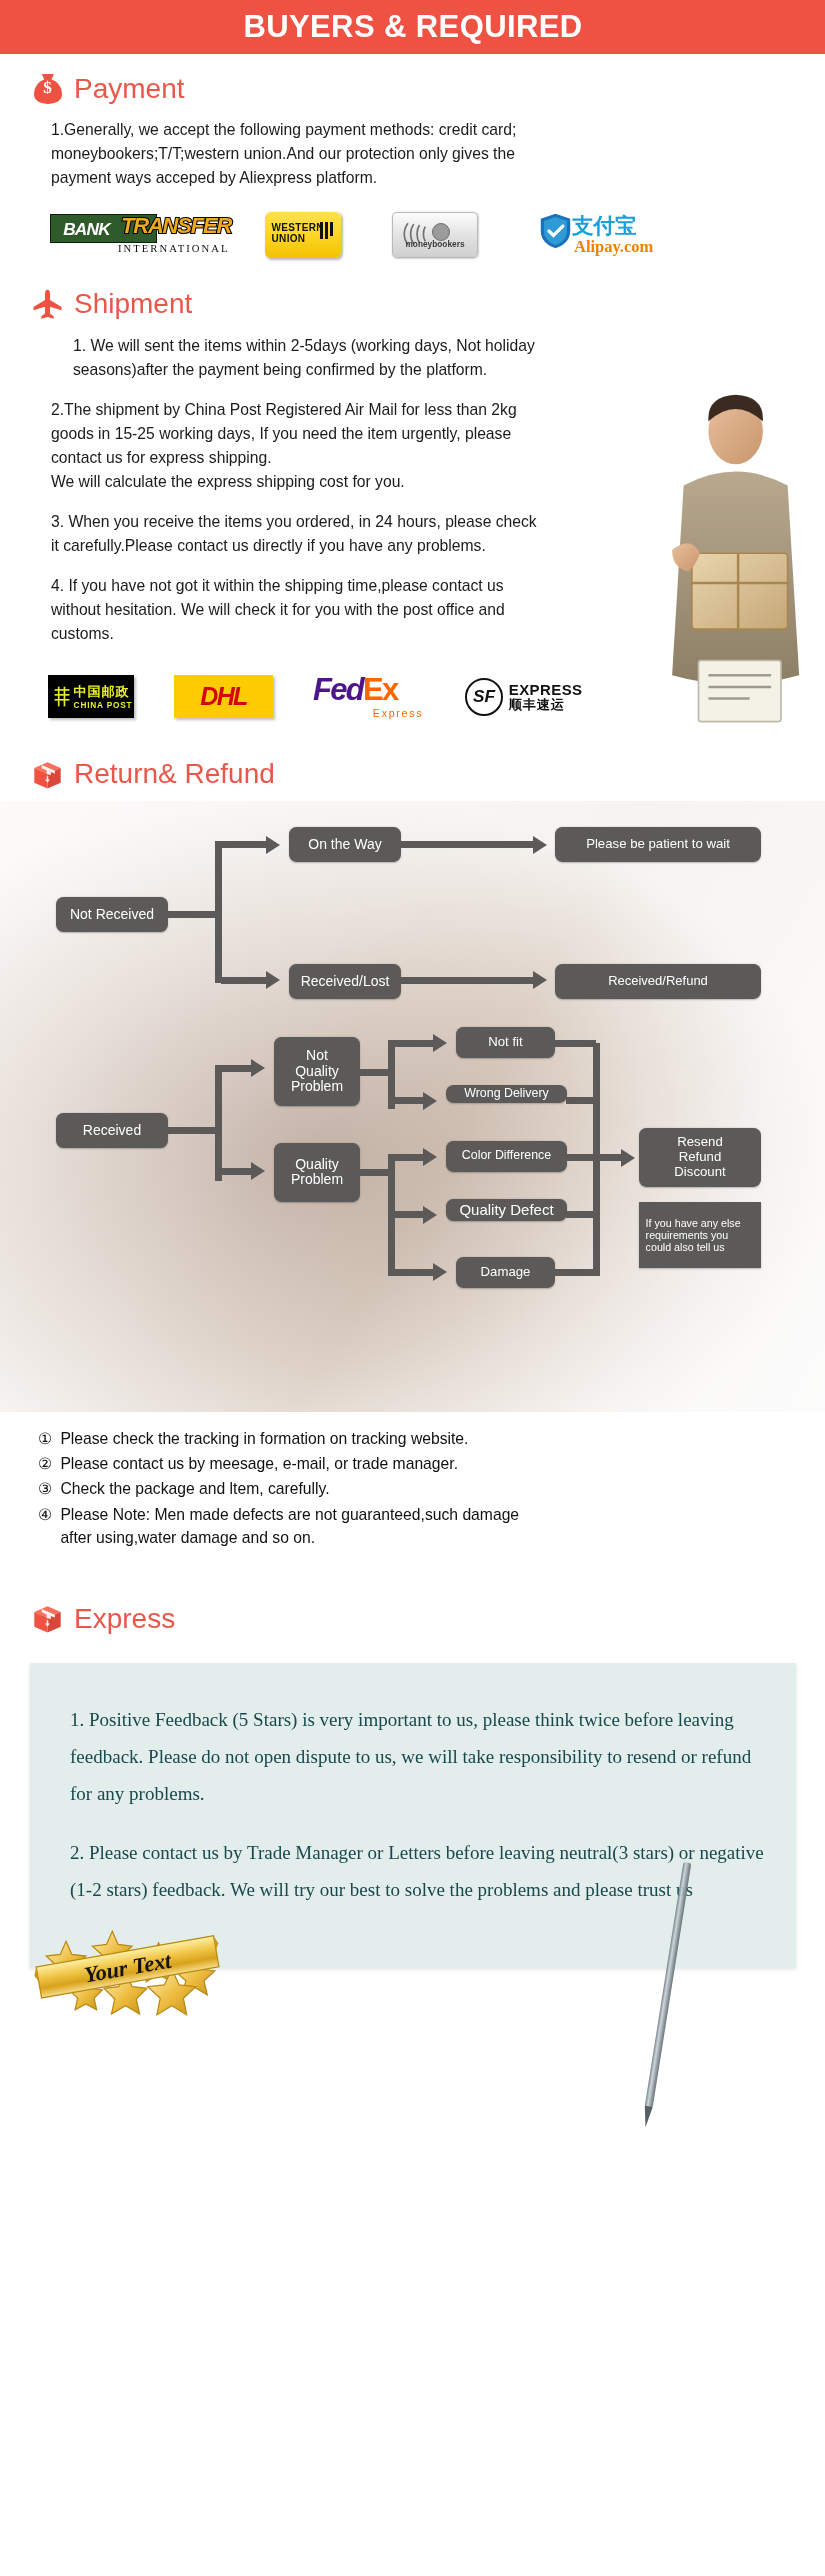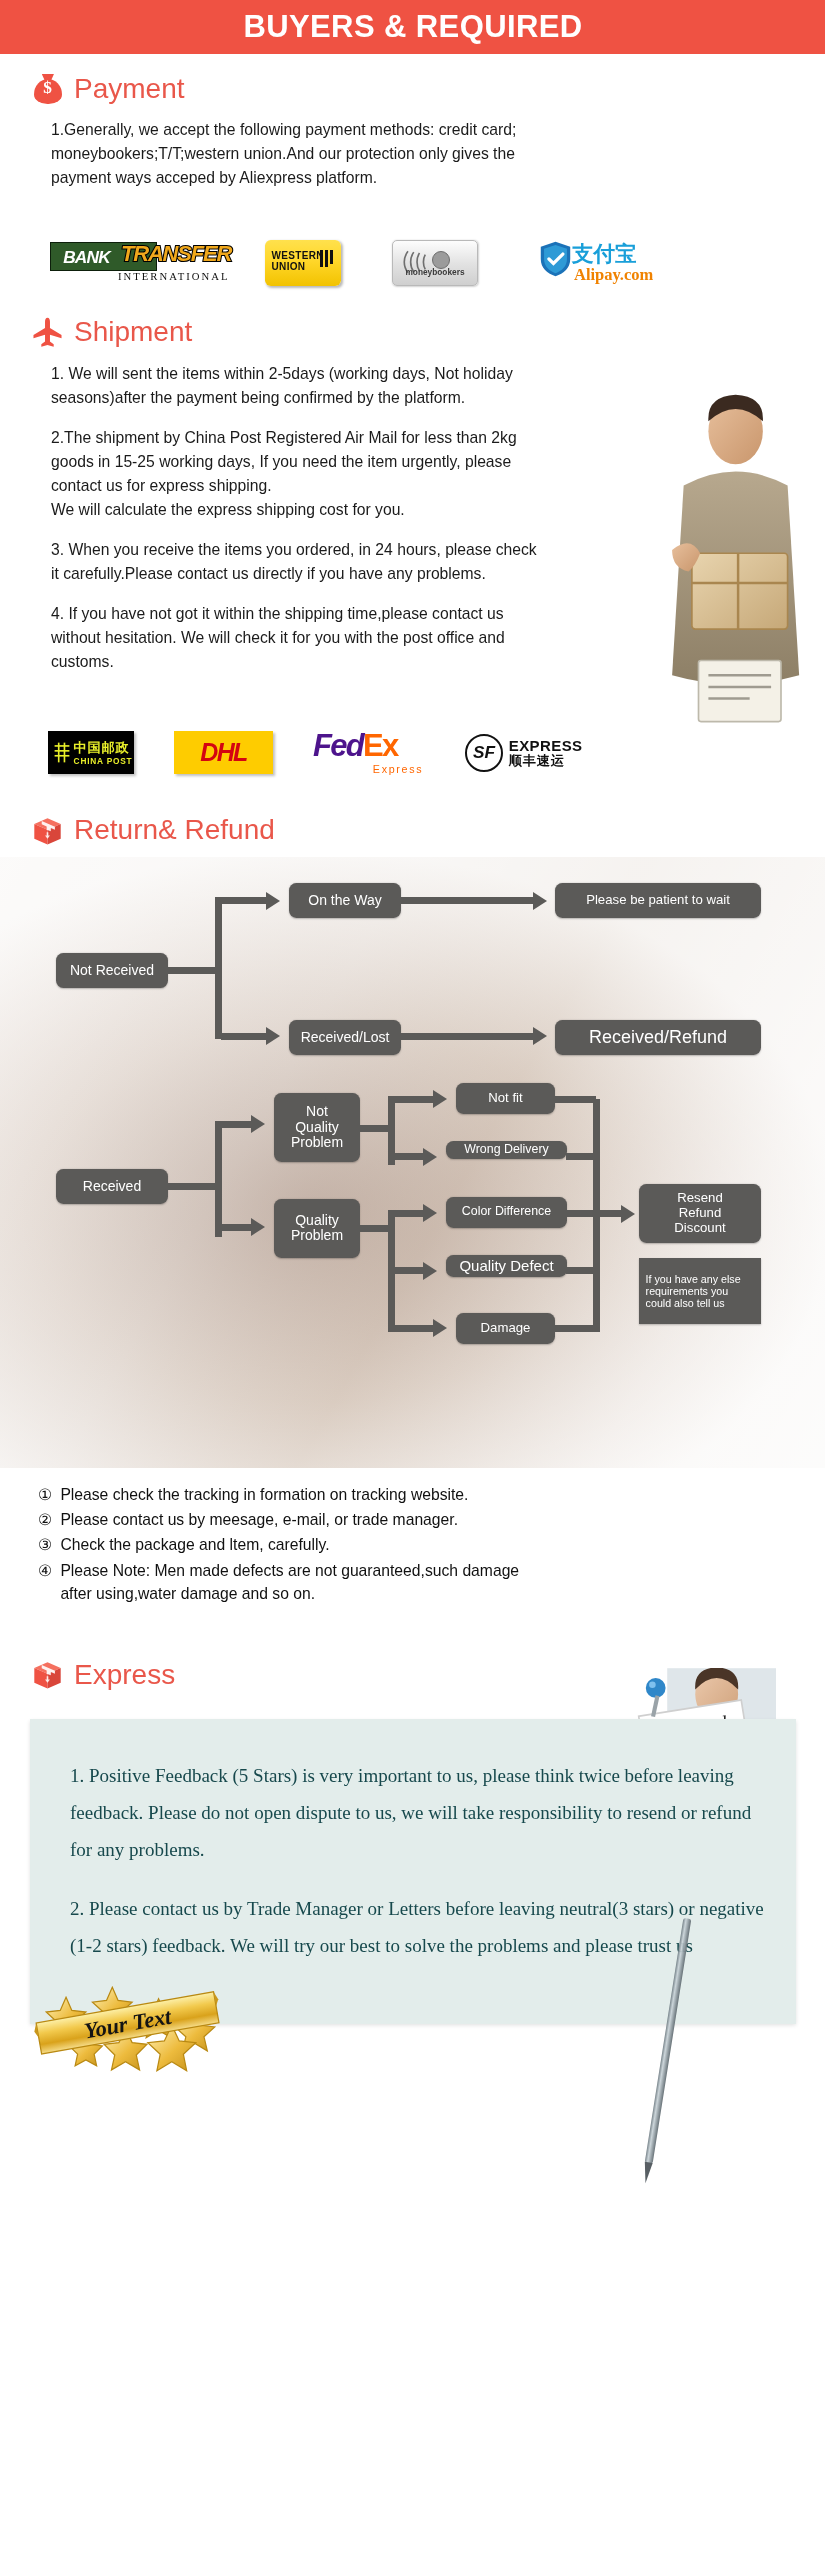--- a/index.html
+++ b/index.html
@@ -78,21 +78,21 @@
     white-space: pre-line;
   }
 
   
   .logo-row {
     display: flex;
     align-items: center;
     padding: 0 33px;
     gap: 5px;
   }
-  .logo-cell { display:flex; align-items:center; justify-content:flex-start;margin-top:28px; }
+  .logo-cell { display:flex; align-items:center; justify-content:flex-start; }
 
   
   .bt-wrap { width: 177px; height: 48px; position: relative; }
   .bt-green {
     position:absolute; left:0; top:3.3px; width:107px; height:29px;
     background:#2f5a29; border:1.7px solid #0d1f0b;
   }
   .bt-bank {
     position:absolute; left:13.2px; top:8.3px;
     color:#fff; font-size:17.3px; font-weight:bold; font-style:italic;
@@ -376,21 +376,21 @@
   <div class="sec-head">
     <span class="ico ico-plane">
       <svg width="33" height="33" viewBox="0 0 40 40">
         <path d="M20 2 c2.2 0 3 2 3 5 v7.5 l14 8.5 v4 l-14 -4.2 v8 l4.5 3.4 v3.1 L20 35.2 l-7.5 2.1 v-3.1 L17 30.8 v-8 L3 27 v-4 l14 -8.5 V7 c0 -3 .8 -5 3 -5 z" fill="#ef5243"></path>
       </svg>
     </span>
     <span class="title">Shipment</span>
   </div>
   <div style="height:13.2px"></div>
 
-  <div class="para" style="padding-right:206px;">1. We will sent the items within 2-5days (working days, Not holiday
+  <div class="para" style="padding-right:206px;margin-left:22px;">1. We will sent the items within 2-5days (working days, Not holiday
 seasons)after the payment being confirmed by the platform.</div>
   <div style="height:16.5px"></div>
   <div class="para" style="padding-right:206px;">2.The shipment by China Post Registered Air Mail for less than  2kg
 goods in 15-25 working days, If  you need the item urgently, please
 contact us for express shipping.
 We will calculate the express shipping cost for you.</div>
   <div style="height:16.5px"></div>
   <div class="para" style="padding-right:206px;">3. When you receive the items you ordered, in 24 hours, please check
  it carefully.Please contact us directly if you have any problems.</div>
   <div style="height:16.5px"></div>
@@ -487,21 +487,21 @@
     <span class="title">Return&amp; Refund</span>
   </div>
 
   <div class="flow">
     <div class="veil"></div>
 
     <div class="node" style="left:56px;  top:96px; width:112px; height:35px;">Not Received</div>
     <div class="node" style="left:289px; top:26.4px;  width:112px; height:35px;">On the Way</div>
     <div class="node" style="left:555px; top:26.4px;  width:206px; height:35px; font-size:13.2px;">Please be patient to wait</div>
     <div class="node" style="left:289px; top:163px; width:112px; height:35px;">Received/Lost</div>
-    <div class="node" style="left:555px; top:163px; width:206px; height:35px; font-size:18px;">Received/Refund</div>
+    <div class="node" style="left:555px; top:163px; width:206px; height:35px; font-size:13px;">Received/Refund</div>
 
     <div class="conn" style="left:168px; top:110px; width:51px; height:6.6px;"></div>
     <div class="conn" style="left:215px; top:40px;  width:6.6px;  height:142px;"></div>
     <div class="conn" style="left:221px; top:40px;  width:46px; height:6.6px;"></div>
     <div class="arrow" style="left:266px; top:35px;"></div>
     <div class="conn" style="left:221px; top:176px; width:46px; height:6.6px;"></div>
     <div class="arrow" style="left:266px; top:170px;"></div>
     <div class="conn" style="left:401px; top:40px;  width:132px; height:6.6px;"></div>
     <div class="arrow" style="left:533px; top:35px;"></div>
     <div class="conn" style="left:401px; top:176px; width:132px; height:6.6px;"></div>

